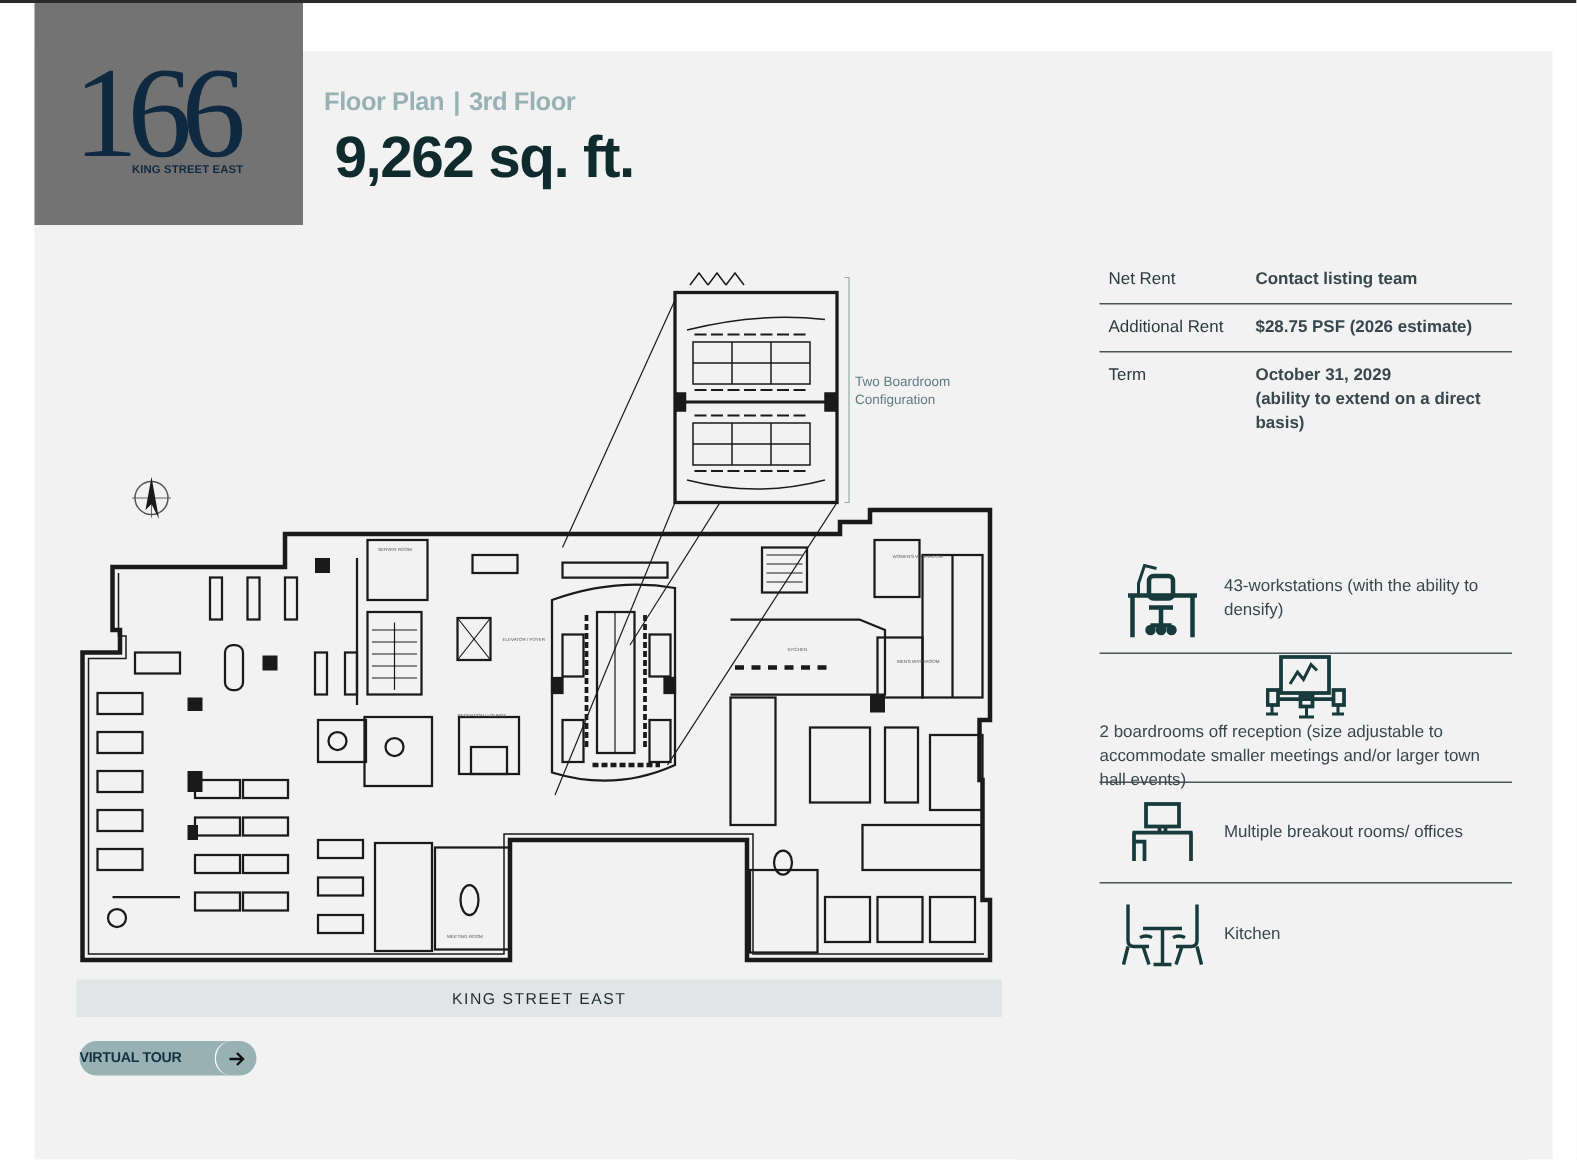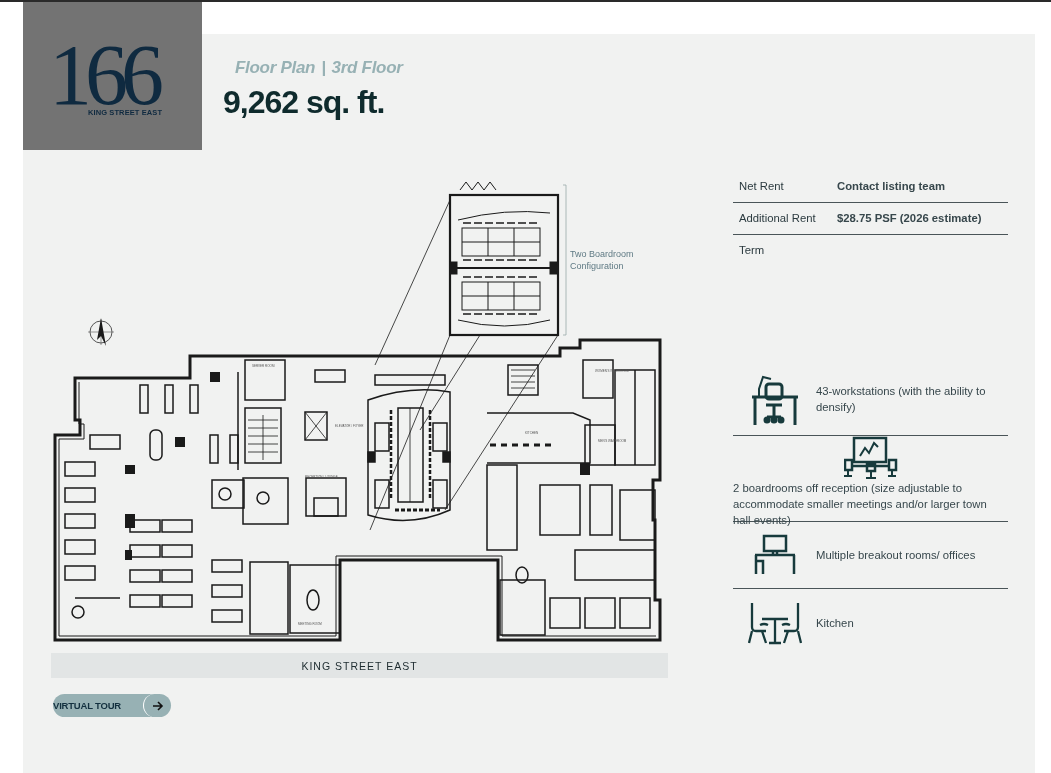--- a/index.html
+++ b/index.html
@@ -3,23 +3,23 @@
 <meta charset="utf-8">
 <style>
   * { box-sizing: border-box; margin: 0; padding: 0; }
   html, body { width: 1051px; height: 773px; background: #ffffff; overflow: hidden; }
   body { position: relative; font-family: "Liberation Sans", sans-serif; color: #1f2e33; }
   .topline { position: absolute; left: 0; top: 0; width: 1051px; height: 2px; background: #2a2a2a; }
   .page { position: absolute; left: 23px; top: 34px; width: 1012px; height: 739px; background: #f1f2f1; }
   .logo { position: absolute; left: 23px; top: 2px; width: 179px; height: 148px; background: #737373; }
   .logo-num { position: absolute; left: 26px; top: 30px; font-family: "Liberation Serif", "DejaVu Serif", serif; font-size: 86px; line-height: 86px; color: #0f2a40; letter-spacing: -7px; font-weight: normal; }
   .logo-sub { position: absolute; left: 65px; top: 106px; font-size: 7.5px; font-weight: bold; color: #0f2a40; letter-spacing: 0.1px; font-family: "Liberation Sans", sans-serif; }
-  .subtitle { position: absolute; left: 235px; top: 58px; font-size: 17px; font-weight: bold; color: #97b1b4; letter-spacing: -0.3px; font-style: italic; }
+  .subtitle { position: absolute; left: 216px; top: 58px; font-size: 17px; font-weight: bold; color: #97b1b4; letter-spacing: -0.3px; }
   .subtitle .sep { margin: 0 6px; }
-  .area { position: absolute; left: 223px; top: 84px; font-size: 32px; font-weight: bold; color: #0f2b2d; letter-spacing: -1px; }
+  .area { position: absolute; left: 223px; top: 84px; font-size: 39px; font-weight: bold; color: #0f2b2d; letter-spacing: -1px; }
   .specs { position: absolute; left: 733px; top: 171px; width: 275px; }
   .spec-row { display: flex; border-bottom: 1.5px solid #4a5558; padding: 7px 0 8px 6px; font-size: 11.3px; line-height: 16px; }
   .spec-row:last-child { border-bottom: none; }
   .spec-label { width: 98px; color: #2b3a3f; flex-shrink: 0; }
   .spec-value { color: #37474c; font-weight: bold; flex: 1; }
   .features { position: absolute; left: 733px; top: 362px; width: 275px; }
   .feature { display: flex; align-items: center; border-bottom: 1.5px solid #4a5558; }
   .feature:last-child { border-bottom: none; }
   .feature-icon { width: 83px; display: flex; justify-content: center; align-items: center; flex-shrink: 0; }
   .feature-text { font-size: 11.3px; font-weight: normal; color: #37474c; line-height: 16px; padding-right: 10px; }
@@ -221,20 +221,24 @@
   <div class="spec-row">
     <div class="spec-label">Net Rent</div>
     <div class="spec-value">Contact listing team</div>
   </div>
   <div class="spec-row">
     <div class="spec-label">Additional Rent</div>
     <div class="spec-value">$28.75 PSF (2026 estimate)</div>
   </div>
   <div class="spec-row">
     <div class="spec-label">Term</div>
+    <div class="spec-value">
+      <div>October 31, 2029</div>
+      <div>(ability to extend on a direct basis)</div>
+    </div>
   </div>
 </div>
 
 <div class="features">
   <div class="feature" style="height:74px;">
     <div class="feature-icon">
       <svg width="52" height="52" viewBox="0 0 52 52" fill="none" stroke="#173a3c" stroke-width="3">
         <path d="M6,52 V24 M46,52 V24 M3,24 H49"></path>
         <path d="M10,24 V16 L14,4 L22,6" stroke-width="2"></path>
         <rect x="17" y="11" width="16" height="15" rx="3"></rect>

